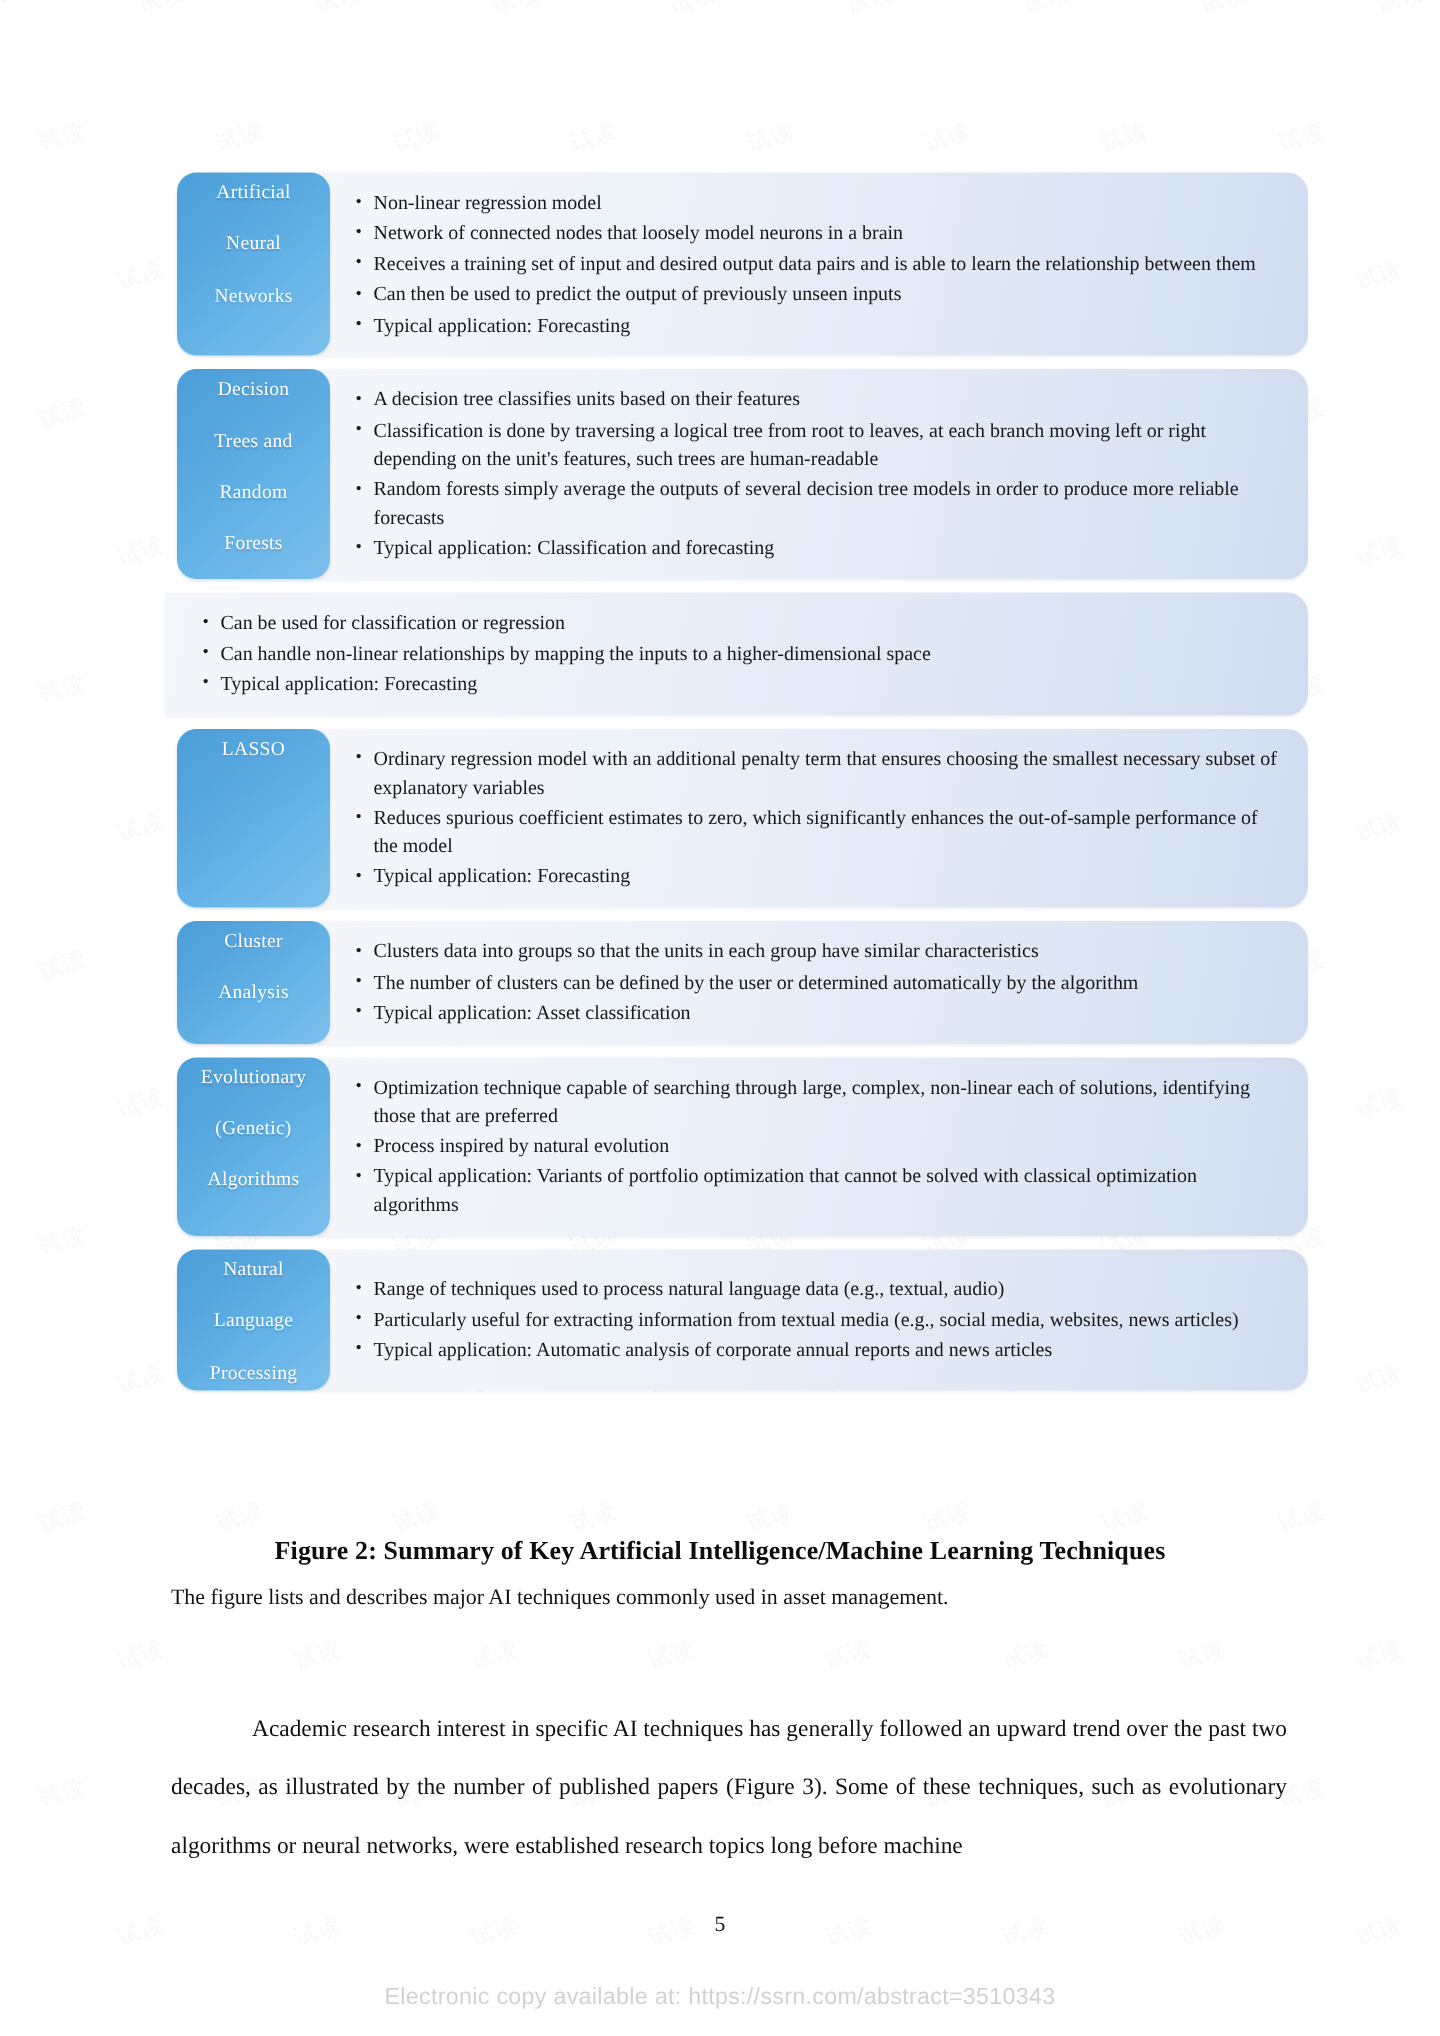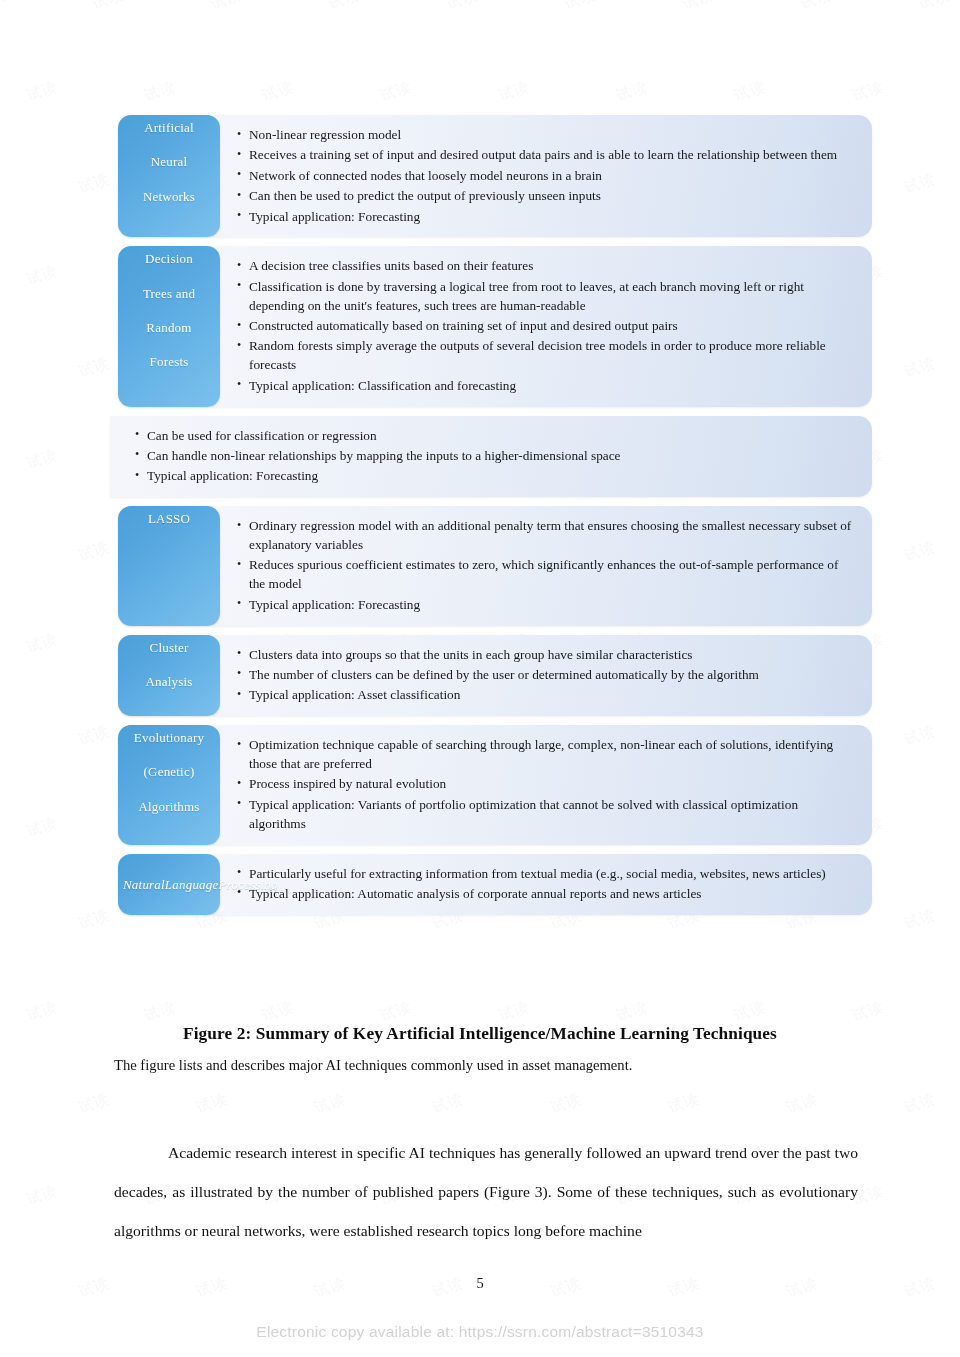--- a/index.html
+++ b/index.html
@@ -302,42 +302,41 @@
         <div class="label-box" style="flex-direction: column;">
           <span>Artificial</span>
           <br>
           <span>Neural</span>
           <br>
           <span>Networks</span>
         </div>
         <div class="content-box">
           <ul class="bullets">
             <li>Non-linear regression model</li>
+            <li>Network of connected nodes that loosely model neurons in a brain</li>
             <li>Receives a training set of input and desired output data pairs and is able to learn the relationship between them</li>
-            <li>Network of connected nodes that loosely model neurons in a brain</li>
             <li>Can then be used to predict the output of previously unseen inputs</li>
             <li>Typical application: Forecasting</li>
           </ul>
         </div>
       </div>
       <div class="row">
         <div class="label-box" style="flex-direction: column;">
           <span>Decision</span>
           <br>
           <span>Trees and</span>
           <br>
           <span>Random</span>
           <br>
           <span>Forests</span>
         </div>
         <div class="content-box">
           <ul class="bullets">
             <li>A decision tree classifies units based on their features</li>
             <li>Classification is done by traversing a logical tree from root to leaves, at each branch moving left or right depending on the unit's features, such trees are human-readable</li>
-            <li>Constructed automatically based on training set of input and desired output pairs</li>
             <li>Random forests simply average the outputs of several decision tree models in order to produce more reliable forecasts</li>
             <li>Typical application: Classification and forecasting</li>
           </ul>
         </div>
       </div>
       <div class="row">
         <div class="content-box">
           <ul class="bullets">
             <li>Can be used for classification or regression</li>
             <li>Can handle non-linear relationships by mapping the inputs to a higher-dimensional space</li>
@@ -381,29 +380,30 @@
         </div>
         <div class="content-box">
           <ul class="bullets">
             <li>Optimization technique capable of searching through large, complex, non-linear each of solutions, identifying those that are preferred</li>
             <li>Process inspired by natural evolution</li>
             <li>Typical application: Variants of portfolio optimization that cannot be solved with classical optimization algorithms</li>
           </ul>
         </div>
       </div>
       <div class="row">
-        <div class="label-box" style=" font-style: italic;">
+        <div class="label-box" style="flex-direction: column;">
           <span>Natural</span>
           <br>
           <span>Language</span>
           <br>
           <span>Processing</span>
         </div>
         <div class="content-box">
           <ul class="bullets">
+            <li>Range of techniques used to process natural language data (e.g., textual, audio)</li>
             <li>Particularly useful for extracting information from textual media (e.g., social media, websites, news articles)</li>
             <li>Typical application: Automatic analysis of corporate annual reports and news articles</li>
           </ul>
         </div>
       </div>
     </div>
 
   <div class="fig-caption">Figure 2: Summary of Key Artificial Intelligence/Machine Learning Techniques</div>
   <div class="fig-note">The figure lists and describes major AI techniques commonly used in asset management.</div>
 

